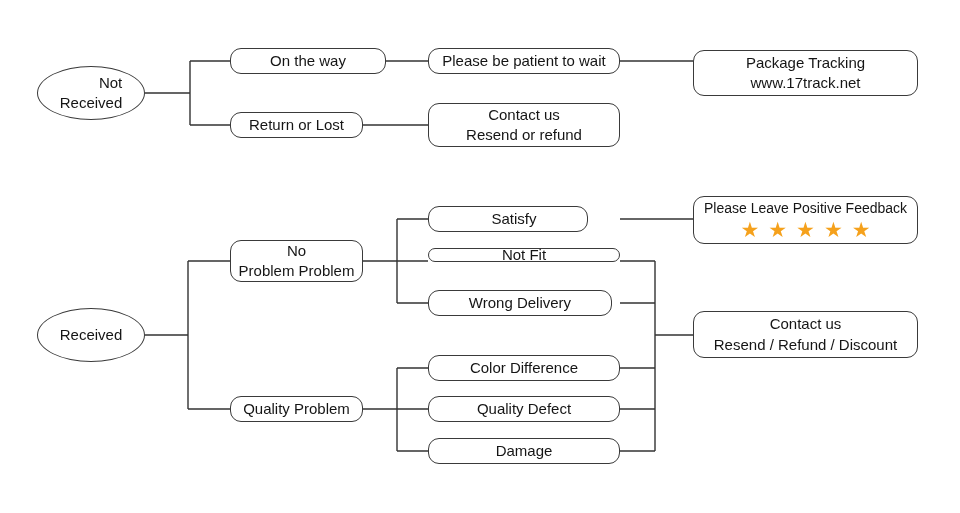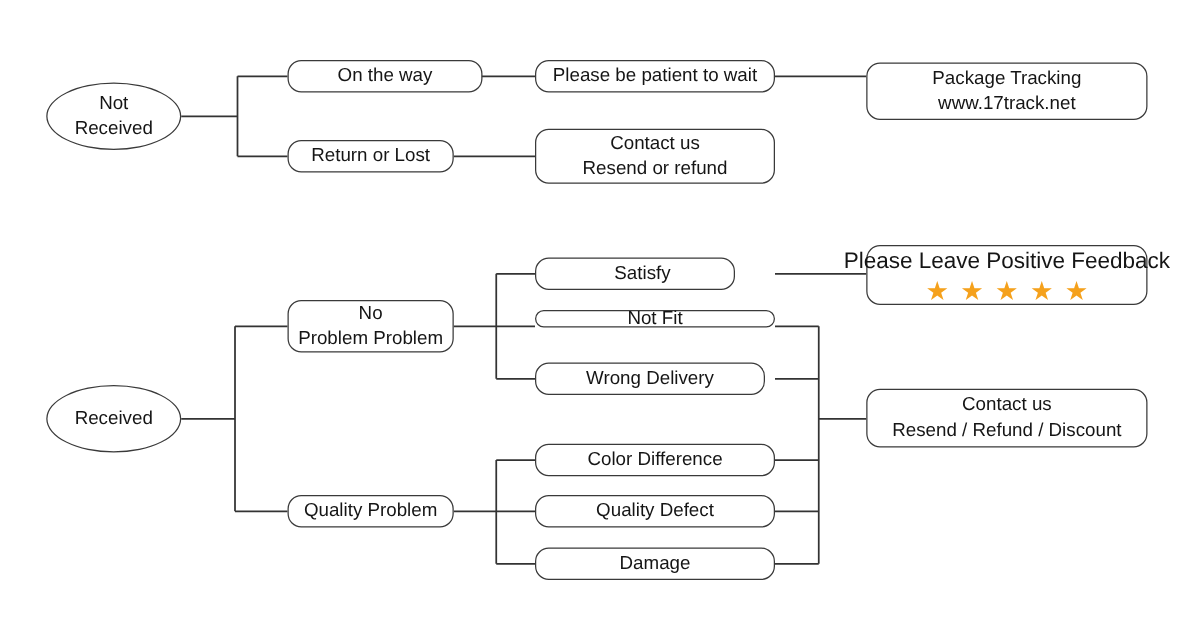--- a/index.html
+++ b/index.html
@@ -32,23 +32,23 @@
     display: flex;
     align-items: center;
     justify-content: center;
     text-align: center;
     color: #151515;
     font-size: 15px;
     line-height: 1.35;
     white-space: pre-line;
   }
   .box { border-radius: 11px; }
-  .ellipse { border-radius: 50%; }
+  .ellipse { border-radius: 50%; text-align: right; }
   .feedback-inner { display: flex; flex-direction: column; align-items: center; }
-  .feedback-label { font-size: 18px; white-space: nowrap; }
+  .feedback-label { font-size: 14px; white-space: nowrap; }
   .stars {
     font-family: "DejaVu Sans", sans-serif;
     color: #F5A11C;
     font-size: 21px;
     line-height: 1;
     letter-spacing: 9px;
     padding-left: 9px;
     margin-top: 3px;
     white-space: nowrap;
   }

